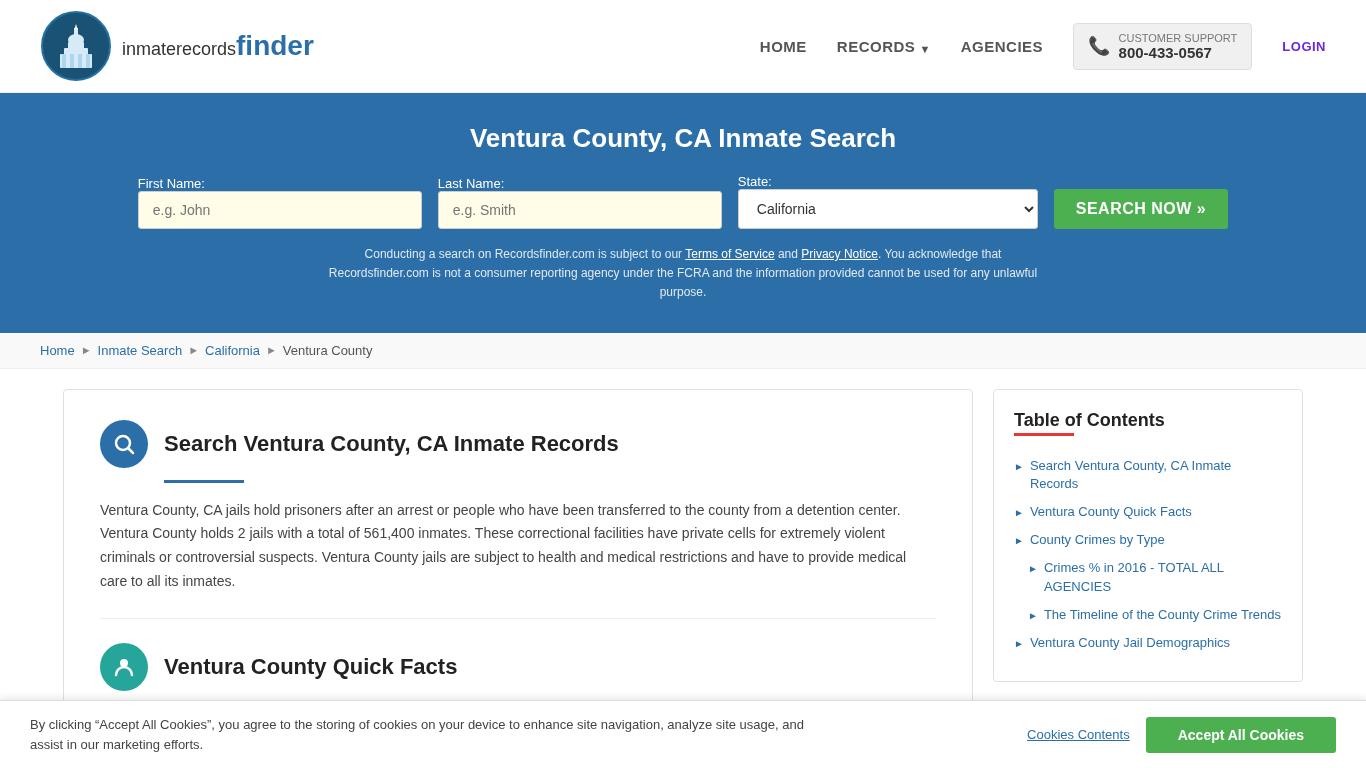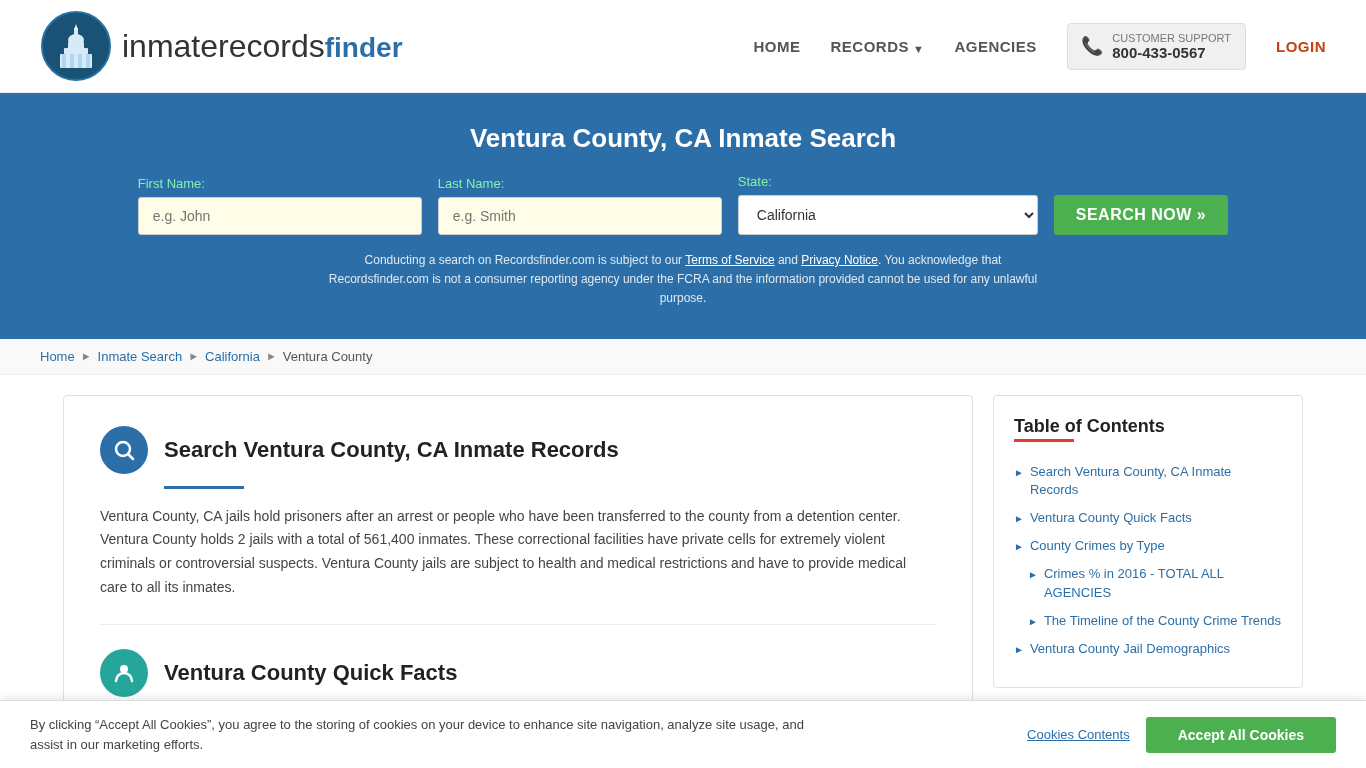--- a/index.html
+++ b/index.html
@@ -48,23 +48,23 @@
       gap: 8px;
       background: #f0f0f0;
       border: 1px solid #ddd;
       border-radius: 4px;
       padding: 8px 14px;
     }
     .support-icon { font-size: 18px; color: #555; }
     .support-text { font-size: 11px; color: #777; }
     .support-number { font-size: 15px; font-weight: bold; color: #333; }
     .login-btn {
-      font-size: 15px;
-      font-weight: bold;
-      color: #c2410c;
+      font-size: 13px;
+      font-weight: bold;
+      color: #6d28d9;
       cursor: pointer;
       letter-spacing: 0.5px;
     }
 
     
     .hero {
       background: #2c6fa8;
       padding: 30px 40px 30px;
       text-align: center;
     }
@@ -80,23 +80,23 @@
       justify-content: center;
       gap: 16px;
       margin-bottom: 16px;
     }
     .field-group {
       display: flex;
       flex-direction: column;
       align-items: flex-start;
     }
     .field-label {
-      color: #86efac;
-      font-size: 13px;
-      margin-bottom: 6px;
+      color: #ffffff;
+      font-size: 13px;
+      margin-bottom: 0;
       font-weight: 500;
     }
     .text-input {
       background: #fffde7;
       border: 1px solid #ccc;
       border-radius: 3px;
       padding: 10px 14px;
       font-size: 14px;
       color: #999;
       width: 284px;
@@ -309,21 +309,21 @@
       <rect x="28" y="32" width="16" height="8" fill="#d6eaf8" rx="1"></rect>
       <ellipse cx="36" cy="30" rx="8" ry="6" fill="#d6eaf8"></ellipse>
       <rect x="34" y="18" width="4" height="12" fill="#d6eaf8"></rect>
       <polygon points="36,14 38,20 34,20" fill="#f0f3f4"></polygon>
       <rect x="22" y="44" width="4" height="14" fill="#aed6f1"></rect>
       <rect x="30" y="44" width="4" height="14" fill="#aed6f1"></rect>
       <rect x="38" y="44" width="4" height="14" fill="#aed6f1"></rect>
       <rect x="46" y="44" width="4" height="14" fill="#aed6f1"></rect>
     </svg>
     <div>
-      <span style="font-size:32px;color:#333;font-weight:normal;">inmaterecords</span><strong style="font-size:28px;color:#2c6fa8;font-weight:bold;">finder</strong>
+      <span style="font-size:18px;color:#333;font-weight:normal;">inmaterecords</span><strong style="font-size:28px;color:#2c6fa8;font-weight:bold;">finder</strong>
     </div>
   </div>
 
   <nav class="nav">
     <a class="nav-item">HOME</a>
     <div class="records-nav nav-item">
       <span>RECORDS</span>
       <span class="chevron-down">▼</span>
     </div>
     <a class="nav-item">AGENCIES</a>

